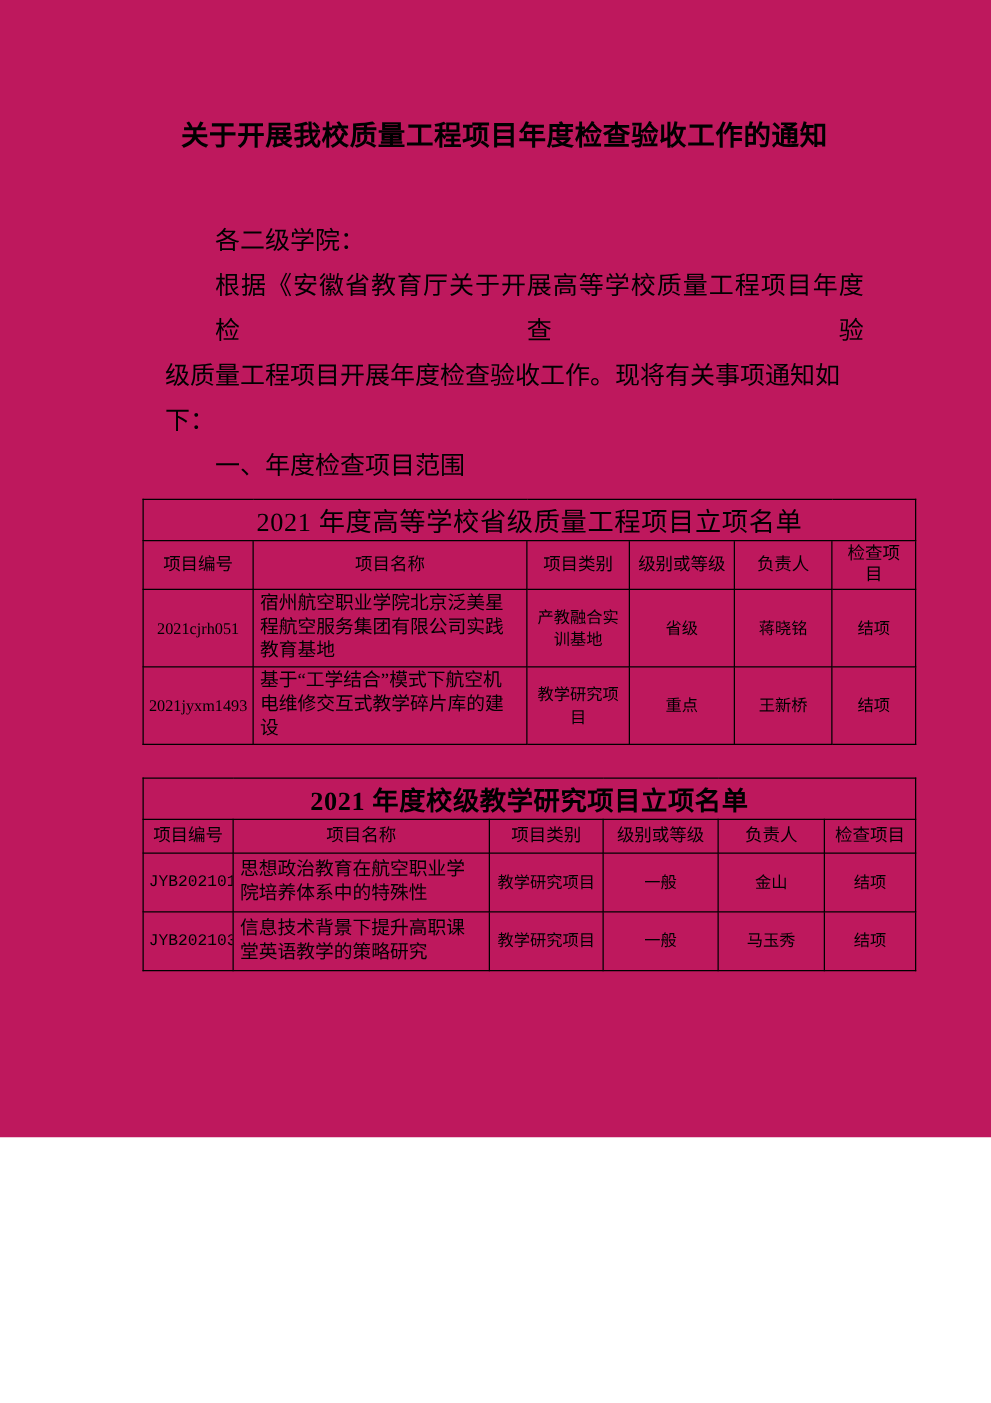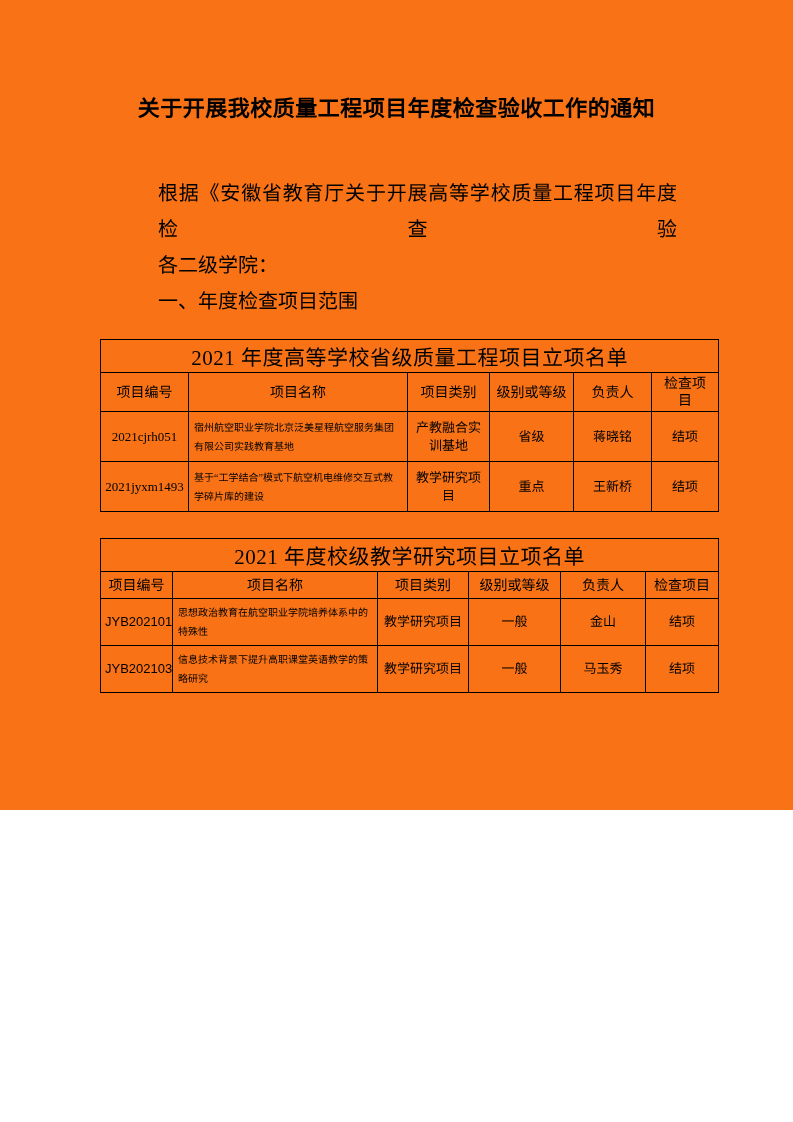--- a/index.html
+++ b/index.html
@@ -1,23 +1,24 @@
 <!DOCTYPE html>
 <html lang="zh-CN"><head>
 <meta charset="utf-8">
 <style>
   * { margin:0; padding:0; box-sizing:border-box; }
   html,body { background:#ffffff; }
   .page {
     position:relative;
-    width:793px; height:810px;
-    background:#f97316;
+    width:793px; height:910px;
+    background:#be185d;
     color:#000000;
     font-family:"Liberation Serif","DejaVu Serif",serif;
     overflow:hidden;
+    padding-left:14px;
   }
   .title {
     padding-top:95px;
     font-size:22px; line-height:28px;
     font-weight:bold;
     text-align:center;
     letter-spacing:0.5px;
   }
   .doc { padding:0 75px 0 100px; }
   .body-text {
@@ -40,45 +41,46 @@
   .t td {
     border:1px solid #000000;
     text-align:center;
     vertical-align:middle;
     padding:1px 4px;
     overflow:hidden;
   }
   .t .t-title { font-size:21px; letter-spacing:0.5px; }
   .t .t-head  { font-size:14px; line-height:17px; padding:2px 6px; }
   .t .t-cell  { font-size:13px; line-height:18px; }
-  .t .t-name  { font-size:10px; line-height:19px; text-align:left; padding:2px 5px; }
+  .t .t-name  { font-size:15px; line-height:19px; text-align:left; padding:2px 5px; }
 
-  .t1 { margin-top:20px; }
+  .t1 { margin-top:8px; }
   .t1 .t-title { height:31px; }
   .t1 .t-head  { height:36px; }
   .t1 tr.row td { height:50px; }
 
   .t2 { margin-top:26px; }
-  .t2 .t-title { height:29px; }
+  .t2 .t-title { height:29px;font-weight:bold; }
   .t2 .t-head  { height:27px; }
   .t2 tr.row td { height:47px; }
-  .t2 tr.row td:first-child { font-family:Liberation Sans, sans-serif; }
+  .t2 tr.row td:first-child { font-family:Liberation Mono, monospace; }
 </style>
 </head>
 <body>
 
 <div class="page">
 
   <h1 class="title">关于开展我校质量工程项目年度检查验收工作的通知</h1>
 
   <div class="doc">
 
     <div class="body-text">
+      <div class="line indent">各二级学院：</div>
       <div class="line indent jl">根据《安徽省教育厅关于开展高等学校质量工程项目年度检查验</div>
-      <div class="line indent">各二级学院：</div>
+      <div class="line wrapok">级质量工程项目开展年度检查验收工作。现将有关事项通知如下：</div>
       <div class="line indent heading">一、年度检查项目范围</div>
     </div>
 
     <table class="t t1">
       <colgroup>
         <col style="width:88px">
           <col style="width:219px">
           <col style="width:82px">
         <col style="width:84px">
           <col style="width:78px">

